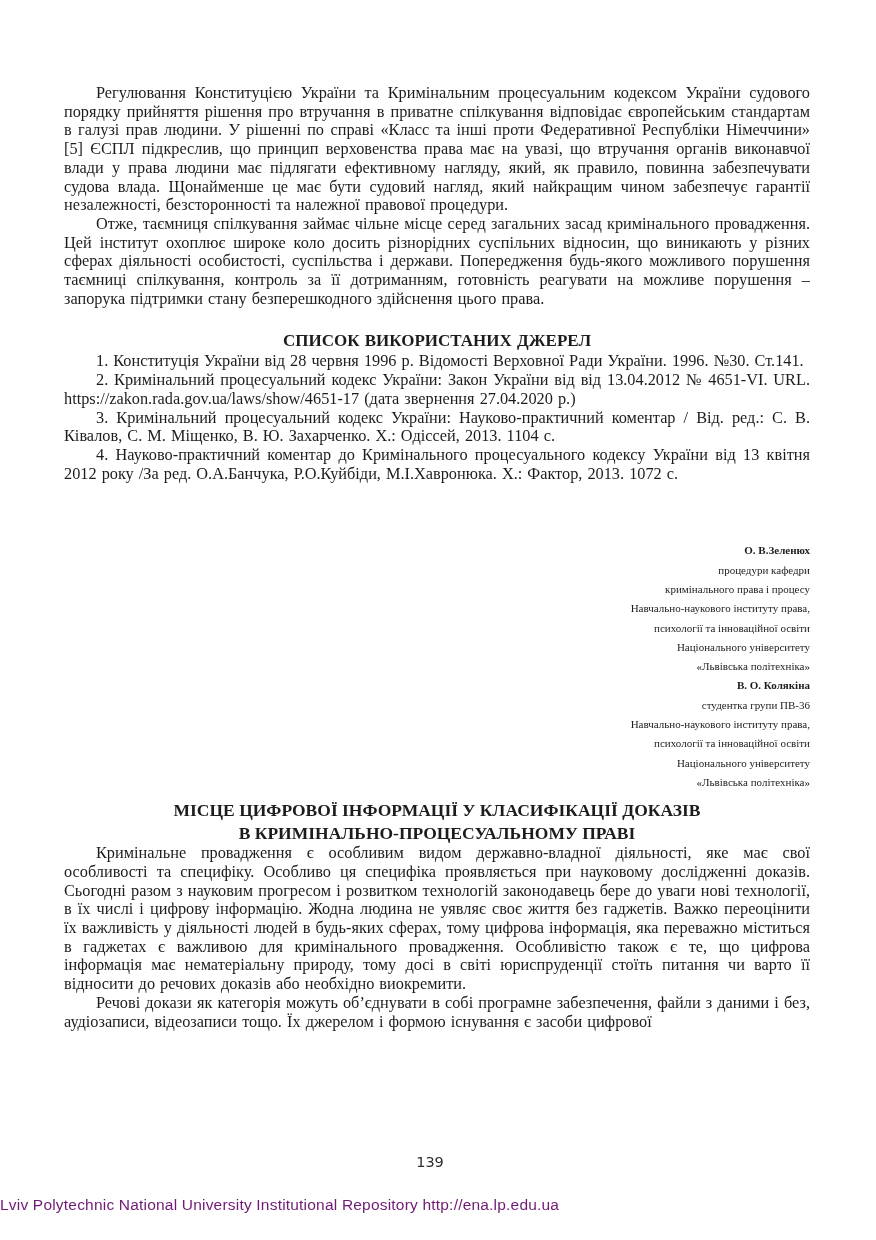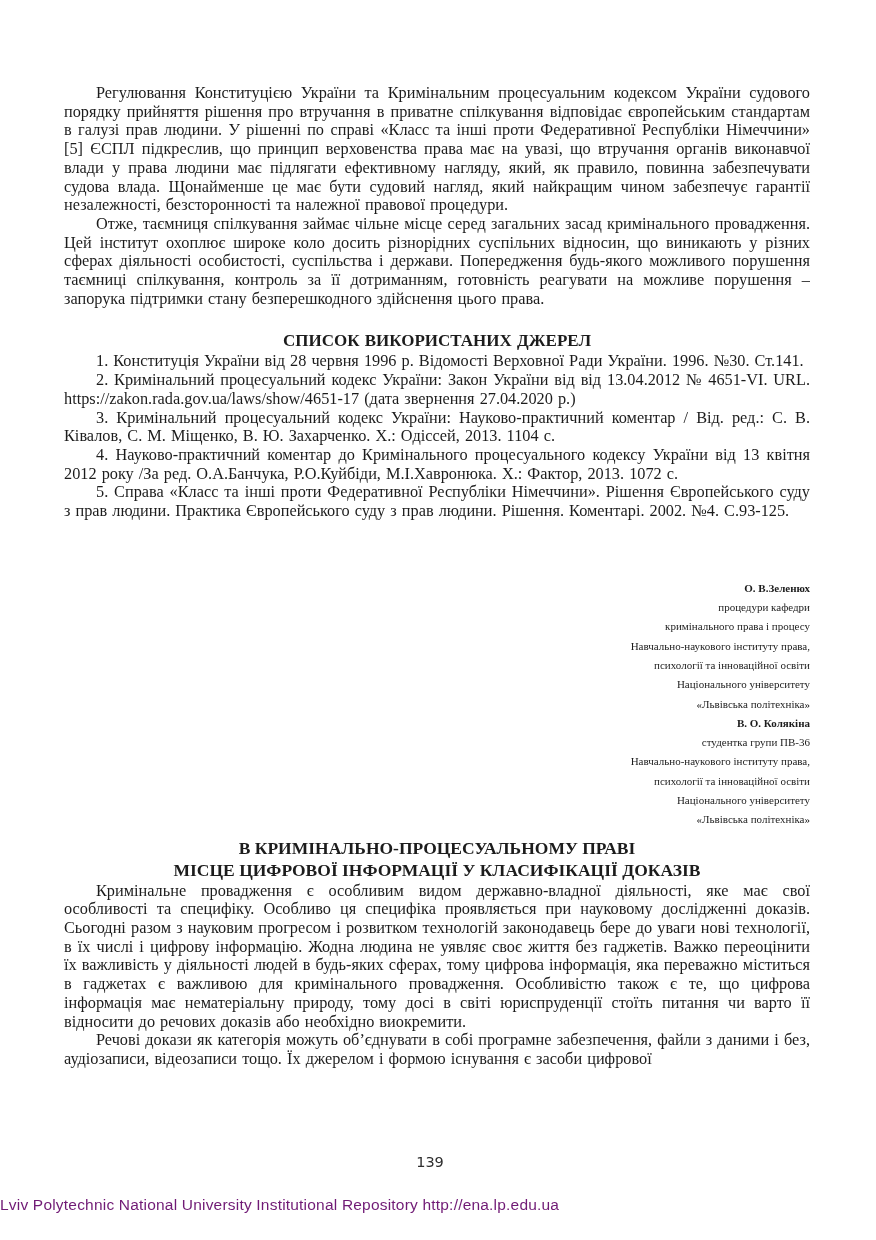--- a/index.html
+++ b/index.html
@@ -43,41 +43,40 @@
 
     <p class="para">Регулювання Конституцією України та Кримінальним процесуальним кодексом України судового порядку прийняття рішення про втручання в приватне спілкування відповідає європейським стандартам в галузі прав людини. У рішенні по справі «Класс та інші проти Федеративної Республіки Німеччини» [5] ЄСПЛ підкреслив, що принцип верховенства права має на увазі, що втручання органів виконавчої влади у права людини має підлягати ефективному нагляду, який, як правило, повинна забезпечувати судова влада. Щонайменше це має бути судовий нагляд, який найкращим чином забезпечує гарантії незалежності, безсторонності та належної правової процедури.</p>
     <p class="para">Отже, таємниця спілкування займає чільне місце серед загальних засад кримінального провадження. Цей інститут охоплює широке коло досить різнорідних суспільних відносин, що виникають у різних сферах діяльності особистості, суспільства і держави. Попередження будь-якого можливого порушення таємниці спілкування, контроль за її дотриманням, готовність реагувати на можливе порушення – запорука підтримки стану безперешкодного здійснення цього права.</p>
 
     <p class="para refs-heading">СПИСОК ВИКОРИСТАНИХ ДЖЕРЕЛ</p>
 
     <p class="para">1. Конституція України від 28 червня 1996 р. Відомості Верховної Ради України. 1996. №30. Ст.141.</p>
     <p class="para">2. Кримінальний процесуальний кодекс України: Закон України від від 13.04.2012 № 4651-VI. URL. https://zakon.rada.gov.ua/laws/show/4651-17 (дата звернення 27.04.2020 р.)</p>
     <p class="para">3. Кримінальний процесуальний кодекс України: Науково-практичний коментар / Від. ред.: С. В. Ківалов, С. М. Міщенко, В. Ю. Захарченко. Х.: Одіссей, 2013. 1104 с.</p>
     <p class="para">4. Науково-практичний коментар до Кримінального процесуального кодексу України від 13 квітня 2012 року /За ред. О.А.Банчука, Р.О.Куйбіди, М.І.Хавронюка. Х.: Фактор, 2013. 1072 с.</p>
-    <p class="para">5. Справа «Класс та інші проти Федеративної Республіки Німеччини». Рішення Європейського суду з прав людини. Практика Європейського суду з прав людини. Рішення. Коментарі. 2002. №4. С.93-125.</p>
 
     <div class="authors">
       <div class="author-name">О. В.Зеленюх</div>
       <div>процедури кафедри</div>
       <div>кримінального права і процесу</div>
       <div>Навчально-наукового інституту права,</div>
       <div>психології та інноваційної освіти</div>
       <div>Національного університету</div>
       <div>«Львівська політехніка»</div>
       <div class="author-name">В. О. Колякіна</div>
       <div>студентка групи ПВ-36</div>
       <div>Навчально-наукового інституту права,</div>
       <div>психології та інноваційної освіти</div>
       <div>Національного університету</div>
       <div>«Львівська політехніка»</div>
     </div>
 
     <h1 class="article-title">
+      <div>МІСЦЕ ЦИФРОВОЇ ІНФОРМАЦІЇ У КЛАСИФІКАЦІЇ ДОКАЗІВ</div>
       <div>В КРИМІНАЛЬНО-ПРОЦЕСУАЛЬНОМУ ПРАВІ</div>
-      <div>МІСЦЕ ЦИФРОВОЇ ІНФОРМАЦІЇ У КЛАСИФІКАЦІЇ ДОКАЗІВ</div>
     </h1>
 
     <p class="para first-after-title">Кримінальне провадження є особливим видом державно-владної діяльності, яке має свої особливості та специфіку. Особливо ця специфіка проявляється при науковому дослідженні доказів. Сьогодні разом з науковим прогресом і розвитком технологій законодавець бере до уваги нові технології, в їх числі і цифрову інформацію. Жодна людина не уявляє своє життя без гаджетів. Важко переоцінити їх важливість у діяльності людей в будь-яких сферах, тому цифрова інформація, яка переважно міститься в гаджетах є важливою для кримінального провадження. Особливістю також є те, що цифрова інформація має нематеріальну природу, тому досі в світі юриспруденції стоїть питання чи варто її відносити до речових доказів або необхідно виокремити.</p>
     <p class="para">Речові докази як категорія можуть об’єднувати в собі програмне забезпечення, файли з даними і без, аудіозаписи, відеозаписи тощо. Їх джерелом і формою існування є засоби цифрової</p>
 
   </div>
 
   <div class="page-number">139</div>
 
   <div class="footer">Lviv Polytechnic National University Institutional Repository http://ena.lp.edu.ua</div>

